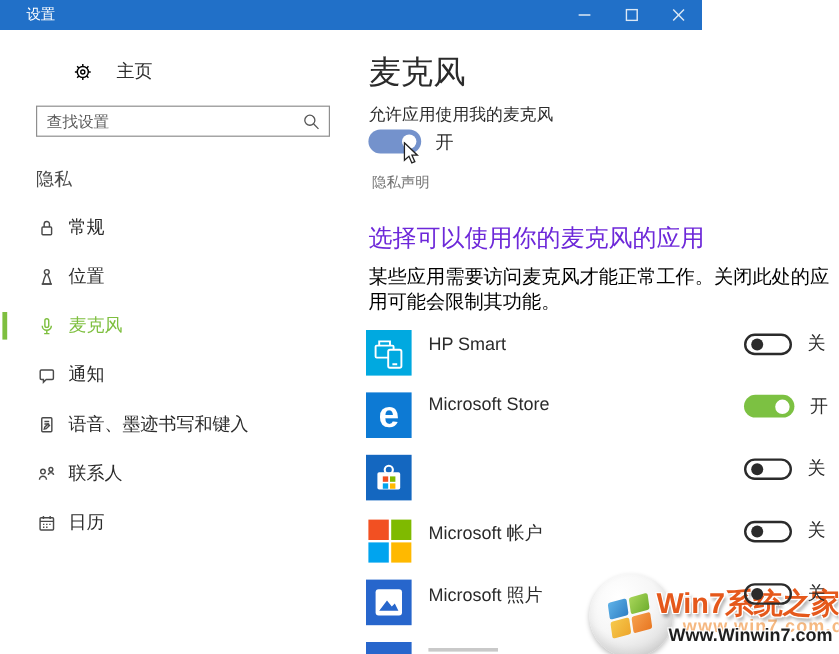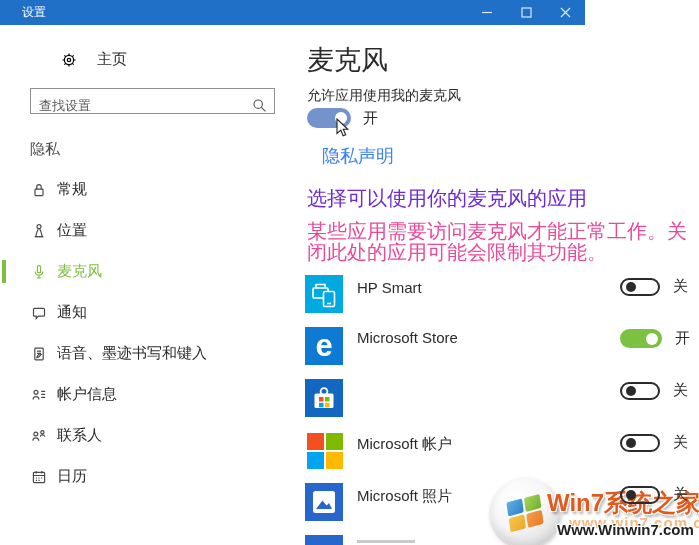--- a/index.html
+++ b/index.html
@@ -13,21 +13,21 @@
   .titlebar .wtitle { color:#fff; font-size:12px; margin-left:22px; }
   .win-controls { position:absolute; right:0; top:0; height:25px; display:flex; }
   .win-btn { width:39px; height:25px; display:flex; align-items:center; justify-content:center; cursor:default; }
   .win-btn svg { display:block; }
 
   
   .home-row { position:absolute; left:30px; top:50px; display:flex; align-items:center; z-index:2; }
   .home-row .nav-icon { margin-right:10px; }
   .home-row .nav-label { font-size:15px; color:#2b2b2b; }
   .searchbox { position:absolute; left:30px; top:88px; width:245px; height:26px; border:1px solid #8f8f8f;
-    background:#fff; display:flex; align-items:flex-end; z-index:2; }
+    background:#fff; display:flex; align-items:center; z-index:2; }
   .searchbox input { flex:1; border:none; outline:none; font-size:13px; color:#444; padding:0 6px 0 8px;
     font-family:inherit; background:transparent; }
   .searchbox input::placeholder { color:#5a5a5a; opacity:1; }
   .search-glyph { margin-right:7px; display:flex; }
   .section-label { position:absolute; left:30px; top:140px; font-size:15px; color:#4a4a4a; z-index:2; }
   .nav { position:absolute; left:0; top:169px; width:295px; z-index:2; }
   .nav-item { position:relative; height:41px; display:flex; align-items:center; color:#2b2b2b; cursor:default; }
   .nav-item .sel-bar { display:none; }
   .nav-item.selected { color:#7ebf3f; }
   .nav-item.selected .sel-bar { display:block; position:absolute; left:2px; top:9px; width:4px; height:23px; background:#7ebf3f; }
@@ -39,23 +39,23 @@
 
   
   .page-title { position:absolute; left:307px; top:42px; font-size:27px; font-weight:400; color:#2b2b2b; z-index:2; }
   .master-label { position:absolute; left:307px; top:87px; font-size:14px; color:#2b2b2b; z-index:2; }
   .toggle-on { position:relative; width:44px; height:20px; border-radius:11px; }
   .toggle-on .knob { position:absolute; right:4px; top:4px; width:12px; height:12px; border-radius:50%; background:#fff; }
   .master-toggle-row { position:absolute; left:307px; top:108px; display:flex; align-items:center; z-index:2; }
   .master-toggle-row .toggle-on { background:#7492cc; }
   .master-toggle-row .state { margin-left:12px; font-size:15px; color:#2b2b2b; }
   .cursor { position:absolute; left:336px; top:118px; z-index:9; }
-  .privacy-link { position:absolute; left:322px; top:144px; font-size:18px; color:#3b82f6; z-index:2; cursor:pointer; }
+  .privacy-link { position:absolute; left:310px; top:144px; font-size:12px; color:#737373; z-index:2; cursor:pointer; }
   .apps-heading { position:absolute; left:307px; top:185px; font-size:20px; font-weight:400; color:#6d28d9; z-index:2; }
-  .apps-desc { position:absolute; left:307px; top:221px; width:384px; font-size:20px; line-height:21px; color:#ec4899; z-index:2; }
+  .apps-desc { position:absolute; left:307px; top:221px; width:384px; font-size:16px; line-height:21px; color:#000000; z-index:2; }
 
   .app-row { position:absolute; left:305px; width:392px; height:40px; z-index:2; }
   .app-icon { position:absolute; left:0; top:0; width:38px; height:38px; overflow:hidden; }
   .app-name { position:absolute; left:52px; top:4px; font-size:15px; color:#2b2b2b; white-space:nowrap; }
   .app-sub { position:absolute; left:52px; top:23px; font-size:13px; color:#767676; white-space:nowrap; }
   .row-toggle { position:absolute; left:315px; top:2px; display:flex; align-items:center; }
   .toggle-off { position:relative; width:40px; height:18px; border:2px solid #2b2b2b; border-radius:10px; }
   .toggle-off .knob { position:absolute; left:4px; top:2px; width:10px; height:10px; border-radius:50%; background:#2b2b2b; }
   .row-toggle .toggle-on { width:42px; height:19px; background:#7cc142; }
   .row-toggle .toggle-on .knob { right:4px; top:3.5px; }
@@ -195,31 +195,20 @@
               <path d="M7 6.2h4 M7 8.4h4"></path>
               <path d="M6.9 12.6l0.4-1.6 2.7-2.7 1.2 1.2-2.7 2.7Z"></path>
             </svg>
         </span>
         <span class="nav-label">语音、墨迹书写和键入</span>
       </div>
       <div class="nav-item">
 
         <span class="nav-icon">
           <svg width="18" height="18" viewBox="0 0 18 18">
-              <circle cx="6" cy="6.3" r="2"></circle>
-              <path d="M3.1 13.6a2.9 2.9 0 0 1 5.8 0"></path>
-              <path d="M11.2 5.4h4 M11.2 8.4h4 M11.2 11.4h4"></path>
-            </svg>
-        </span>
-        <span class="nav-label">帐户信息</span>
-      </div>
-      <div class="nav-item">
-
-        <span class="nav-icon">
-          <svg width="18" height="18" viewBox="0 0 18 18">
               <circle cx="5.8" cy="7" r="1.9"></circle>
               <path d="M2.9 13.8a2.9 2.9 0 0 1 5.8 0"></path>
               <circle cx="12.4" cy="5.2" r="1.6"></circle>
               <path d="M10.2 9.7a2.3 2.3 0 0 1 4.5 0"></path>
             </svg>
         </span>
         <span class="nav-label">联系人</span>
       </div>
       <div class="nav-item">
 

